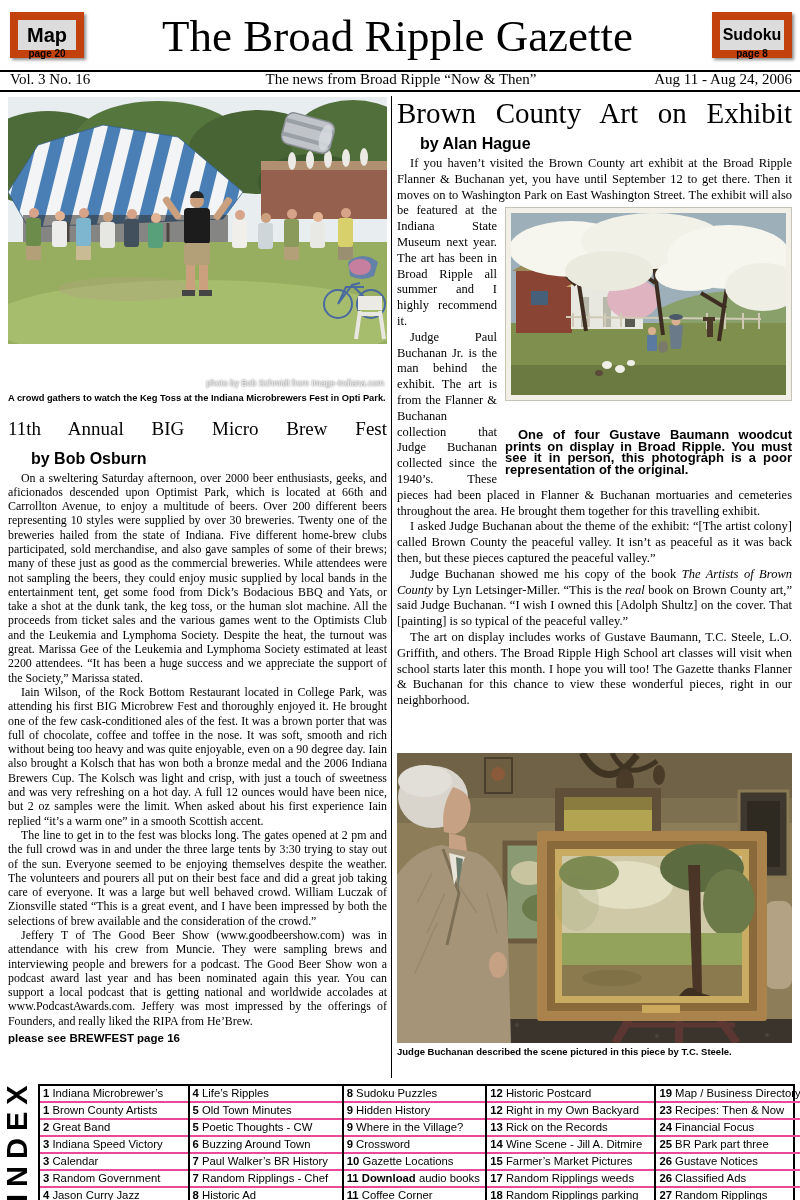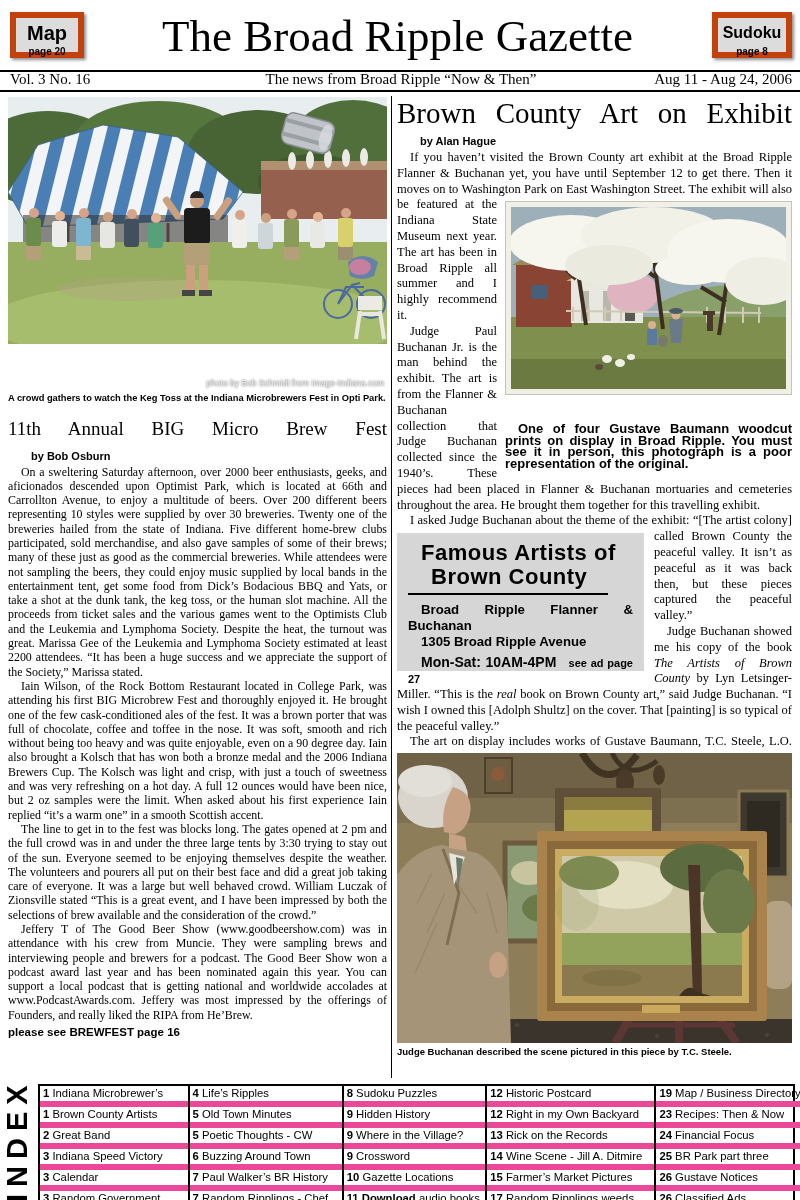--- a/index.html
+++ b/index.html
@@ -1,19 +1,19 @@
 <!DOCTYPE html>
 <html><head>
 <meta charset="utf-8">
 <style>
   html,body{margin:0;padding:0;background:#888;}
   .page{width:800px;height:1200px;position:relative;overflow:hidden;background:#fff;color:#000;
         font-family:"Liberation Serif","DejaVu Serif",serif;margin:0 auto;}
   
-  .badge{position:absolute;top:12px;width:74px;height:46px;background:#dcdcdc;border:6px solid #c2410c;
+  .badge{position:absolute;top:12px;width:74px;height:46px;background:#dcdcdc;border:8px solid #c2410c;
          box-shadow:2px 2px 3px rgba(0,0,0,.45);text-align:center;
          font-family:"Liberation Sans","DejaVu Sans",sans-serif;box-sizing:border-box;}
   .badge-map{left:10px;}
   .badge-sudoku{right:8px;width:80px;}
   .badge-title{font-weight:bold;font-size:20px;line-height:26px;margin-top:2px;}
   .badge-sudoku .badge-title{font-size:16px;line-height:26px;}
   .badge-page{font-weight:bold;font-size:10px;line-height:12px;}
   .paper-title{position:absolute;top:6px;left:90px;right:95px;text-align:center;font-size:45px;line-height:60px;white-space:nowrap;}
   .rule{position:absolute;left:0;width:800px;height:2px;background:#000;}
   .rule-top{top:70px;}
@@ -27,21 +27,21 @@
   .col-left{position:absolute;left:8px;top:97px;width:379px;height:983px;overflow:hidden;}
   .col-right{position:absolute;left:397px;top:97px;width:395px;height:983px;}
   .photo{position:relative;overflow:hidden;}
   .photo svg{display:block;}
   .photo-credit{position:absolute;right:3px;bottom:2px;color:#f3f3f0;font-family:"Liberation Sans","DejaVu Sans",sans-serif;
                 font-size:8.5px;text-shadow:0 0 2px #333;}
   .caption{font-family:"Liberation Sans","DejaVu Sans",sans-serif;font-weight:bold;font-size:9.3px;line-height:11.5px;margin-top:3px;}
   .headline{font-weight:normal;text-align:justify;text-align-last:justify;margin:0;}
   .headline-left{font-size:19px;line-height:32px;margin-top:8px;}
   .headline-right{font-size:29px;line-height:33px;margin-bottom:2px;}
-  .byline{font-family:"Liberation Sans","DejaVu Sans",sans-serif;font-weight:bold;font-size:11px;margin:5px 0 3px 0;padding-left:23px;}
+  .byline{font-family:"Liberation Sans","DejaVu Sans",sans-serif;font-weight:bold;font-size:16px;margin:5px 0 3px 0;padding-left:23px;}
   .body-left p{font-size:11.9px;line-height:14.3px;text-align:justify;text-indent:13px;margin:0;}
   .right-text{height:652px;overflow:hidden;}
   .right-text p{font-size:12.5px;line-height:15.8px;text-align:justify;text-indent:13px;margin:0;}
   .continued{font-family:"Liberation Sans","DejaVu Sans",sans-serif;font-weight:bold;font-size:11.5px;text-align:left;margin-top:4px;}
   
   .woodcut-float{float:right;width:287px;margin:4px 0 2px 8px;}
   .woodcut-photo{width:287px;height:194px;background:#f2efe6;border:1px solid #c6c3b8;box-sizing:border-box;padding:5px;}
   
   .ad-float{float:left;width:247px;height:138px;background:#d6d6d6;margin:4px 10px 2px 0;padding:8px 11px;box-sizing:border-box;
             font-family:"Liberation Sans","DejaVu Sans",sans-serif;}
@@ -59,21 +59,21 @@
                font-family:"Liberation Sans","DejaVu Sans",sans-serif;font-weight:bold;font-size:29px;
                letter-spacing:7px;text-align:center;line-height:34px;}
   .index-table{position:absolute;left:38px;top:1084px;width:757px;display:flex;border:2px solid #000;box-sizing:border-box;}
   .idx-col{flex:0 0 19.6%;border-left:2px solid #000;min-width:0;}
   .idx-col:first-child{border-left:none;}
   .idx-col:nth-child(2){flex-basis:20.2%;}
   .idx-col:nth-child(3){flex-basis:18.8%;}
   .idx-col:nth-child(4){flex-basis:22.2%;}
   .idx-col:nth-child(5){flex-basis:19.2%;}
   .idx-cell{font-family:"Liberation Sans","DejaVu Sans",sans-serif;font-size:11.3px;line-height:13px;
-            padding:1px 3px;border-top:6px solid #ec4899;white-space:nowrap;overflow:hidden;}
+            padding:1px 3px;border-top:2px solid #ec4899;white-space:nowrap;overflow:hidden;}
   .idx-cell:first-child{border-top:none;}
 </style>
 </head>
 <body>
 
 <div class="page">
 
   <div class="badge badge-map">
     <div class="badge-title">Map</div>
     <div class="badge-page">page 20</div>
@@ -267,31 +267,21 @@
                 <rect x="196" y="104" width="6" height="20" fill="#4a3828"></rect>
                 <rect x="192" y="104" width="12" height="4" fill="#4a3828"></rect>
               </g>
             </svg>
           </span>
           <span class="caption" style="display:block;font-size:13px;margin-top:28px;">One of four Gustave Baumann woodcut prints on display in Broad Ripple. You must see it in person, this photograph is a poor representation of the original.</span>
         </span><span>will also be featured at the Indiana State Museum next year.  The art has been in Broad Ripple all summer and I highly recommend it.</span></p>
       <p>Judge Paul Buchanan Jr. is the man behind the exhibit.  The art is from the Flanner &amp; Buchanan collection that Judge Buchanan collected since the 1940’s.  These pieces had been placed in Flanner &amp; Buchanan mortuaries and cemeteries throughout the area.  He brought them together for this travelling exhibit.</p>
 
       <p><span>I asked Judge Buchanan about the theme of the exhibit: “[The artist colony]</span>
-        <span class="ad-float" style="display:block;">
-          <span class="ad-title" style="display:block;">Famous Artists of</span>
-          <span class="ad-title ad-title2" style="display:block;">Brown County</span>
-          <span class="ad-underline" style="display:block;"></span>
-          <span class="ad-line" style="display:block;">Broad Ripple Flanner &amp; Buchanan</span>
-          <span class="ad-line" style="display:block;">1305 Broad Ripple Avenue</span>
-          <span class="ad-hours-row" style="display:block;">
-            <span class="ad-hours">Mon-Sat: 10AM-4PM</span>
-            <span class="ad-see">see ad page 27</span>
-          </span>
-        </span><span>called Brown County the peaceful valley.  It isn’t as peaceful as it was back then, but these pieces captured the peaceful valley.”</span></p>
+        <span>called Brown County the peaceful valley.  It isn’t as peaceful as it was back then, but these pieces captured the peaceful valley.”</span></p>
       <p><span>Judge Buchanan showed me his copy of the book </span><i>The Artists of Brown County</i><span> by Lyn Letsinger-Miller.  “This is the </span><i>real</i><span> book on Brown County art,” said Judge Buchanan.  “I wish I owned this [Adolph Shultz] on the cover. That [painting] is so typical of the peaceful valley.”</span></p>
       <p>The art on display includes works of Gustave Baumann, T.C. Steele, L.O. Griffith, and others. The Broad Ripple High School art classes will visit when school starts later this month. I hope you will too!  The Gazette thanks Flanner &amp; Buchanan for this chance to view these wonderful pieces, right in our neighborhood.</p>
     </div>
 
     <div class="photo3-block">
       <div class="photo" style="width:395px;height:290px;">
         <svg width="395" height="290" viewBox="0 0 395 290">
           <rect width="395" height="290" fill="#8d7e59"></rect>
           <rect width="395" height="55" fill="#6f6247"></rect>
           <rect y="45" width="395" height="25" fill="#7d7050"></rect>

